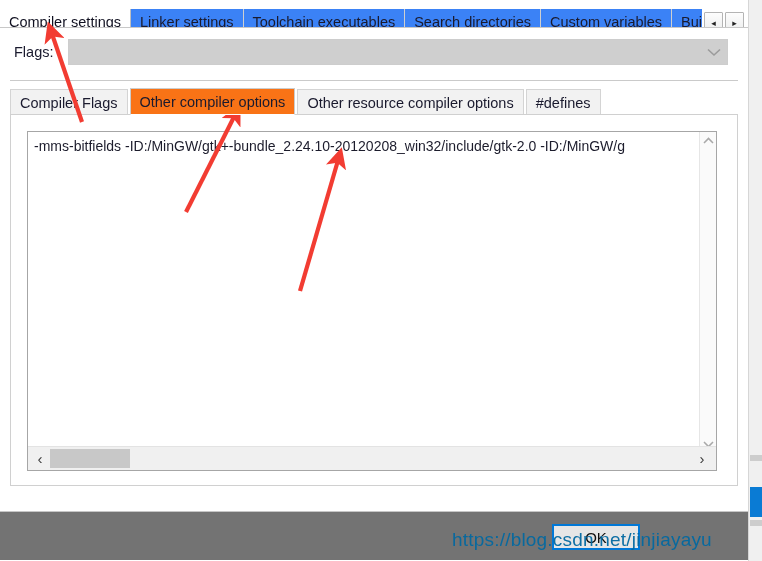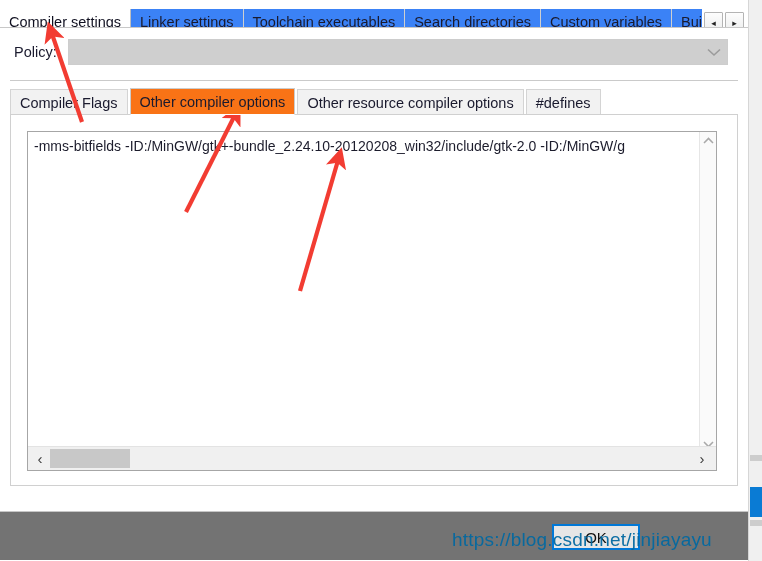--- a/index.html
+++ b/index.html
@@ -363,21 +363,21 @@
     <div class="otab clipped">Bui</div>
     <div class="tabnav">
       <div class="tabnav-btn">◂</div>
       <div class="tabnav-btn">▸</div>
     </div>
   </div>
 
   <div class="panel">
 
     <div class="policy-row">
-      <div class="policy-label">Policy:</div>
+      <div class="policy-label">Flags:</div>
       <div class="policy-combo">
         <div class="policy-combo-text"></div>
         <div class="chev">
           <svg width="14" height="9" viewBox="0 0 14 9">
             <path d="M1 1.5 L7 7 L13 1.5" fill="none" stroke="#9b9b9b" stroke-width="1.6"></path>
           </svg>
         </div>
       </div>
     </div>
 

